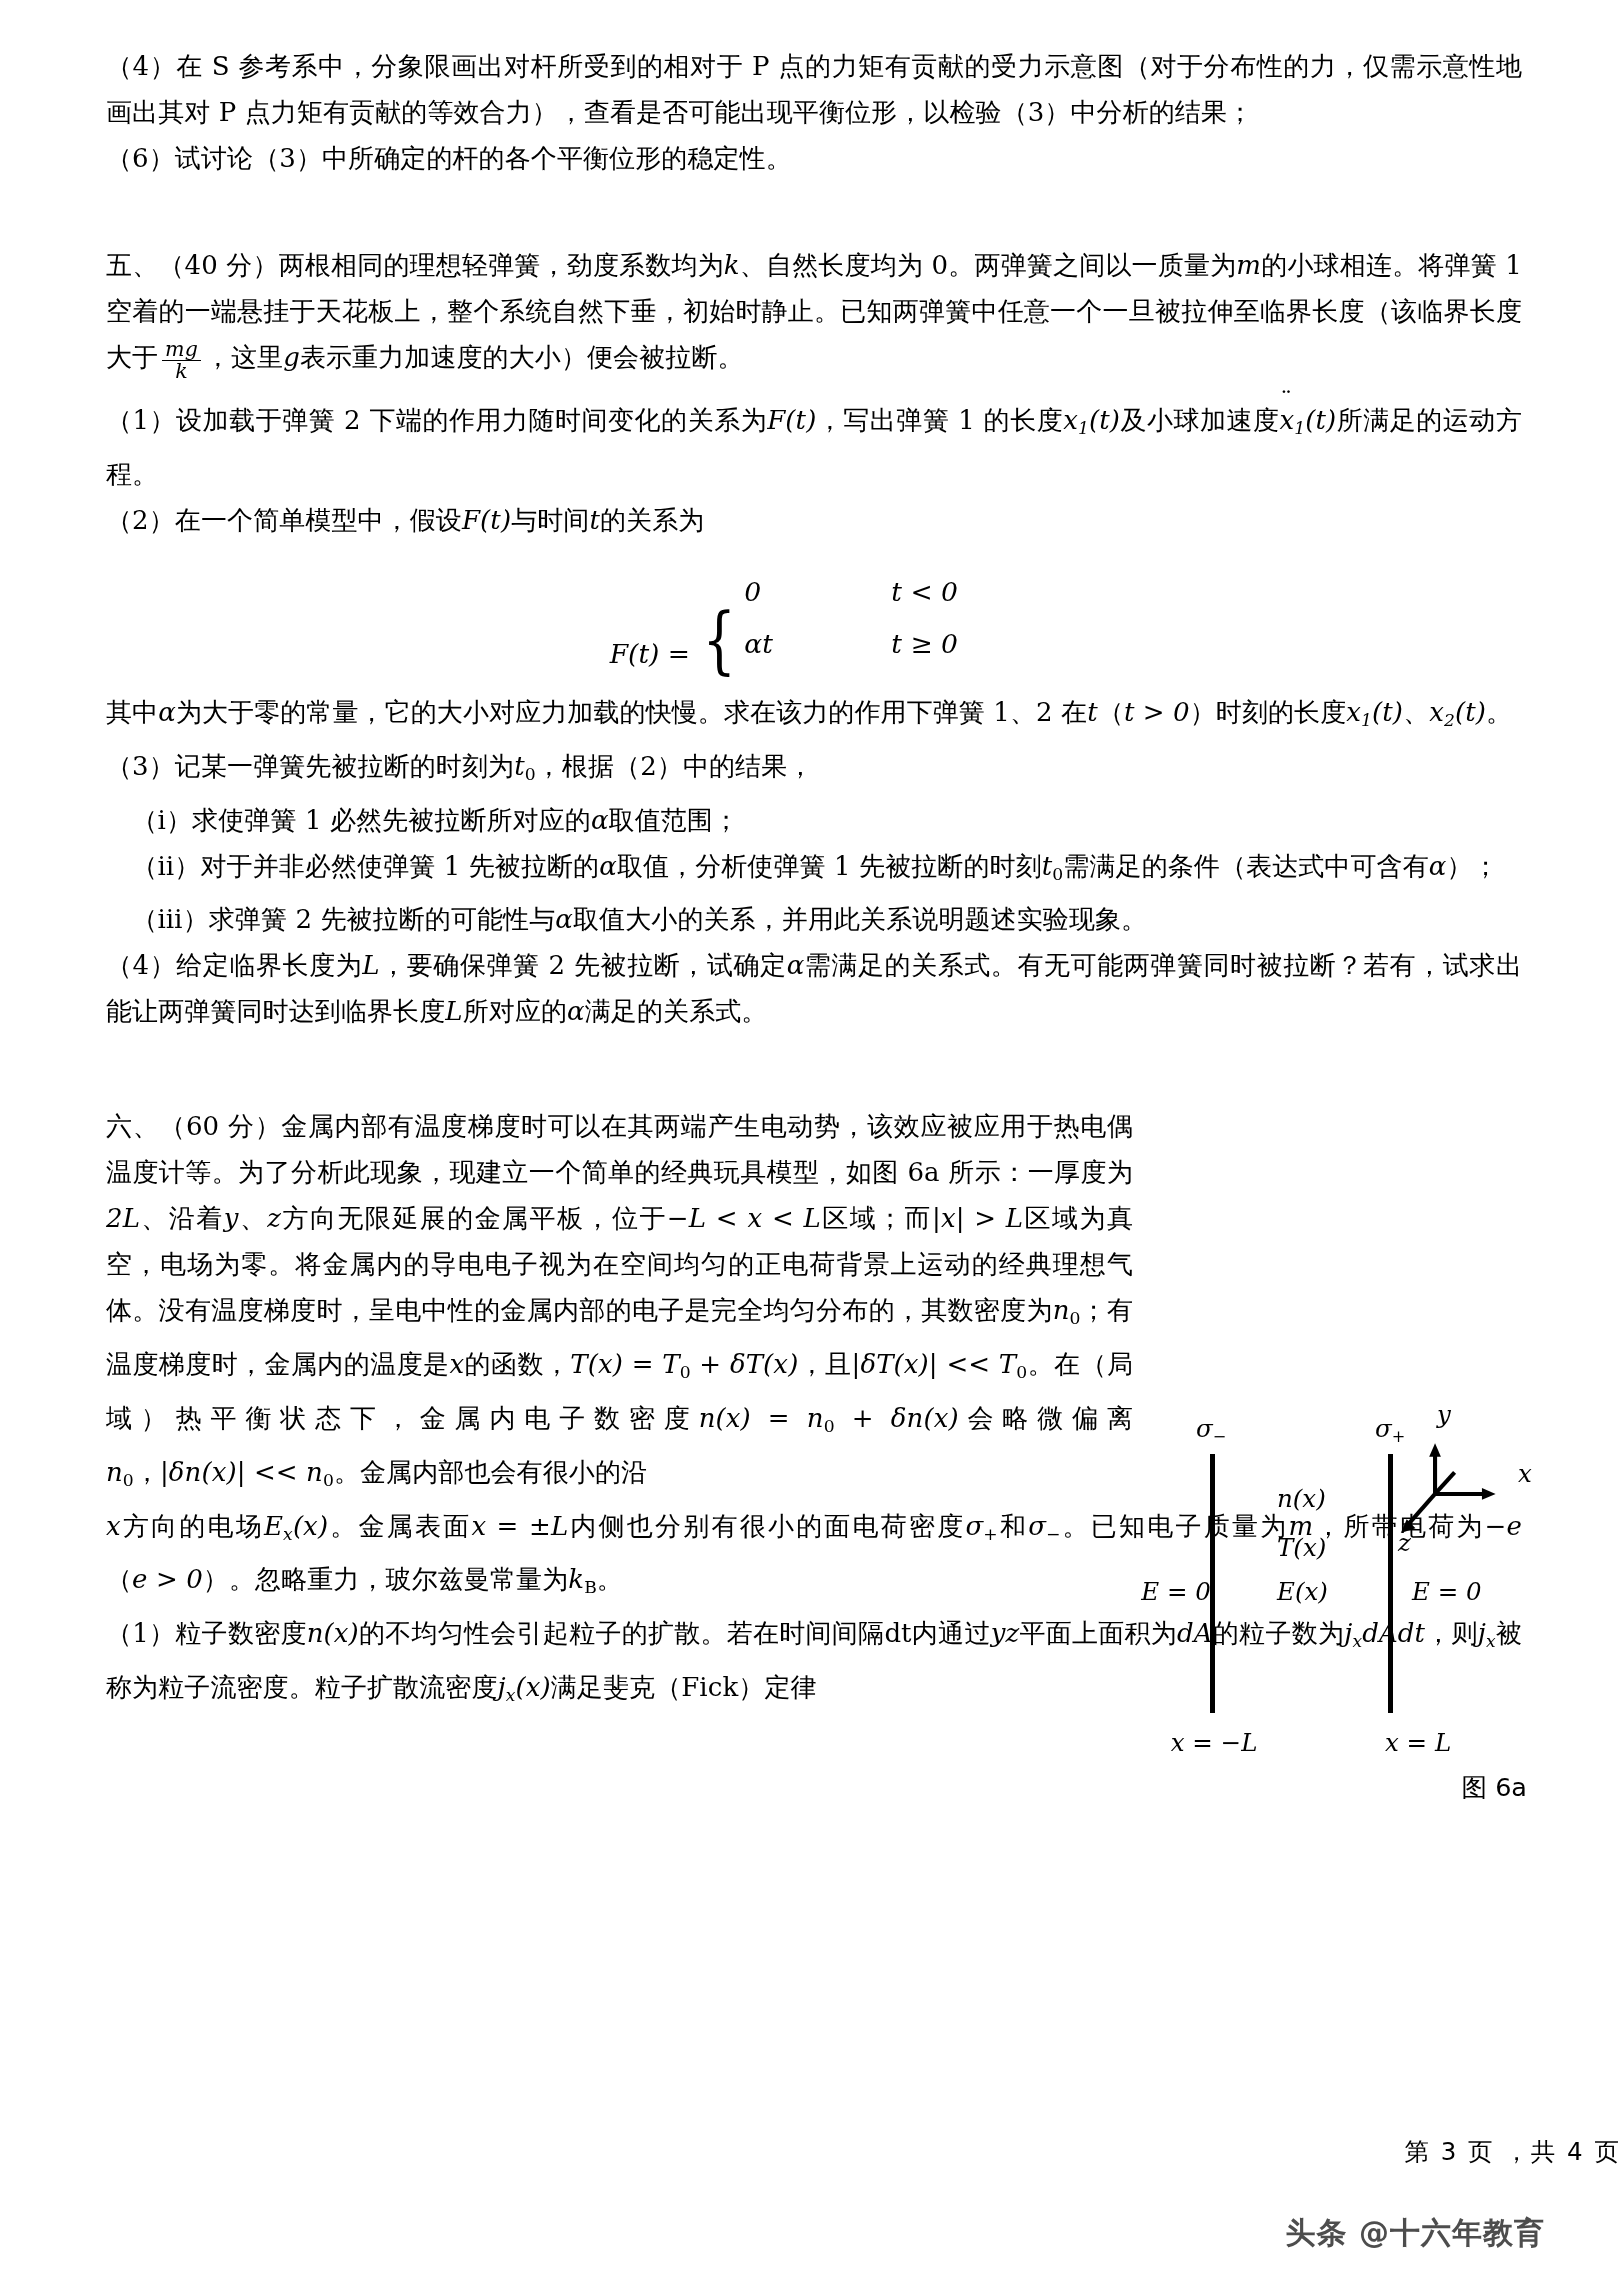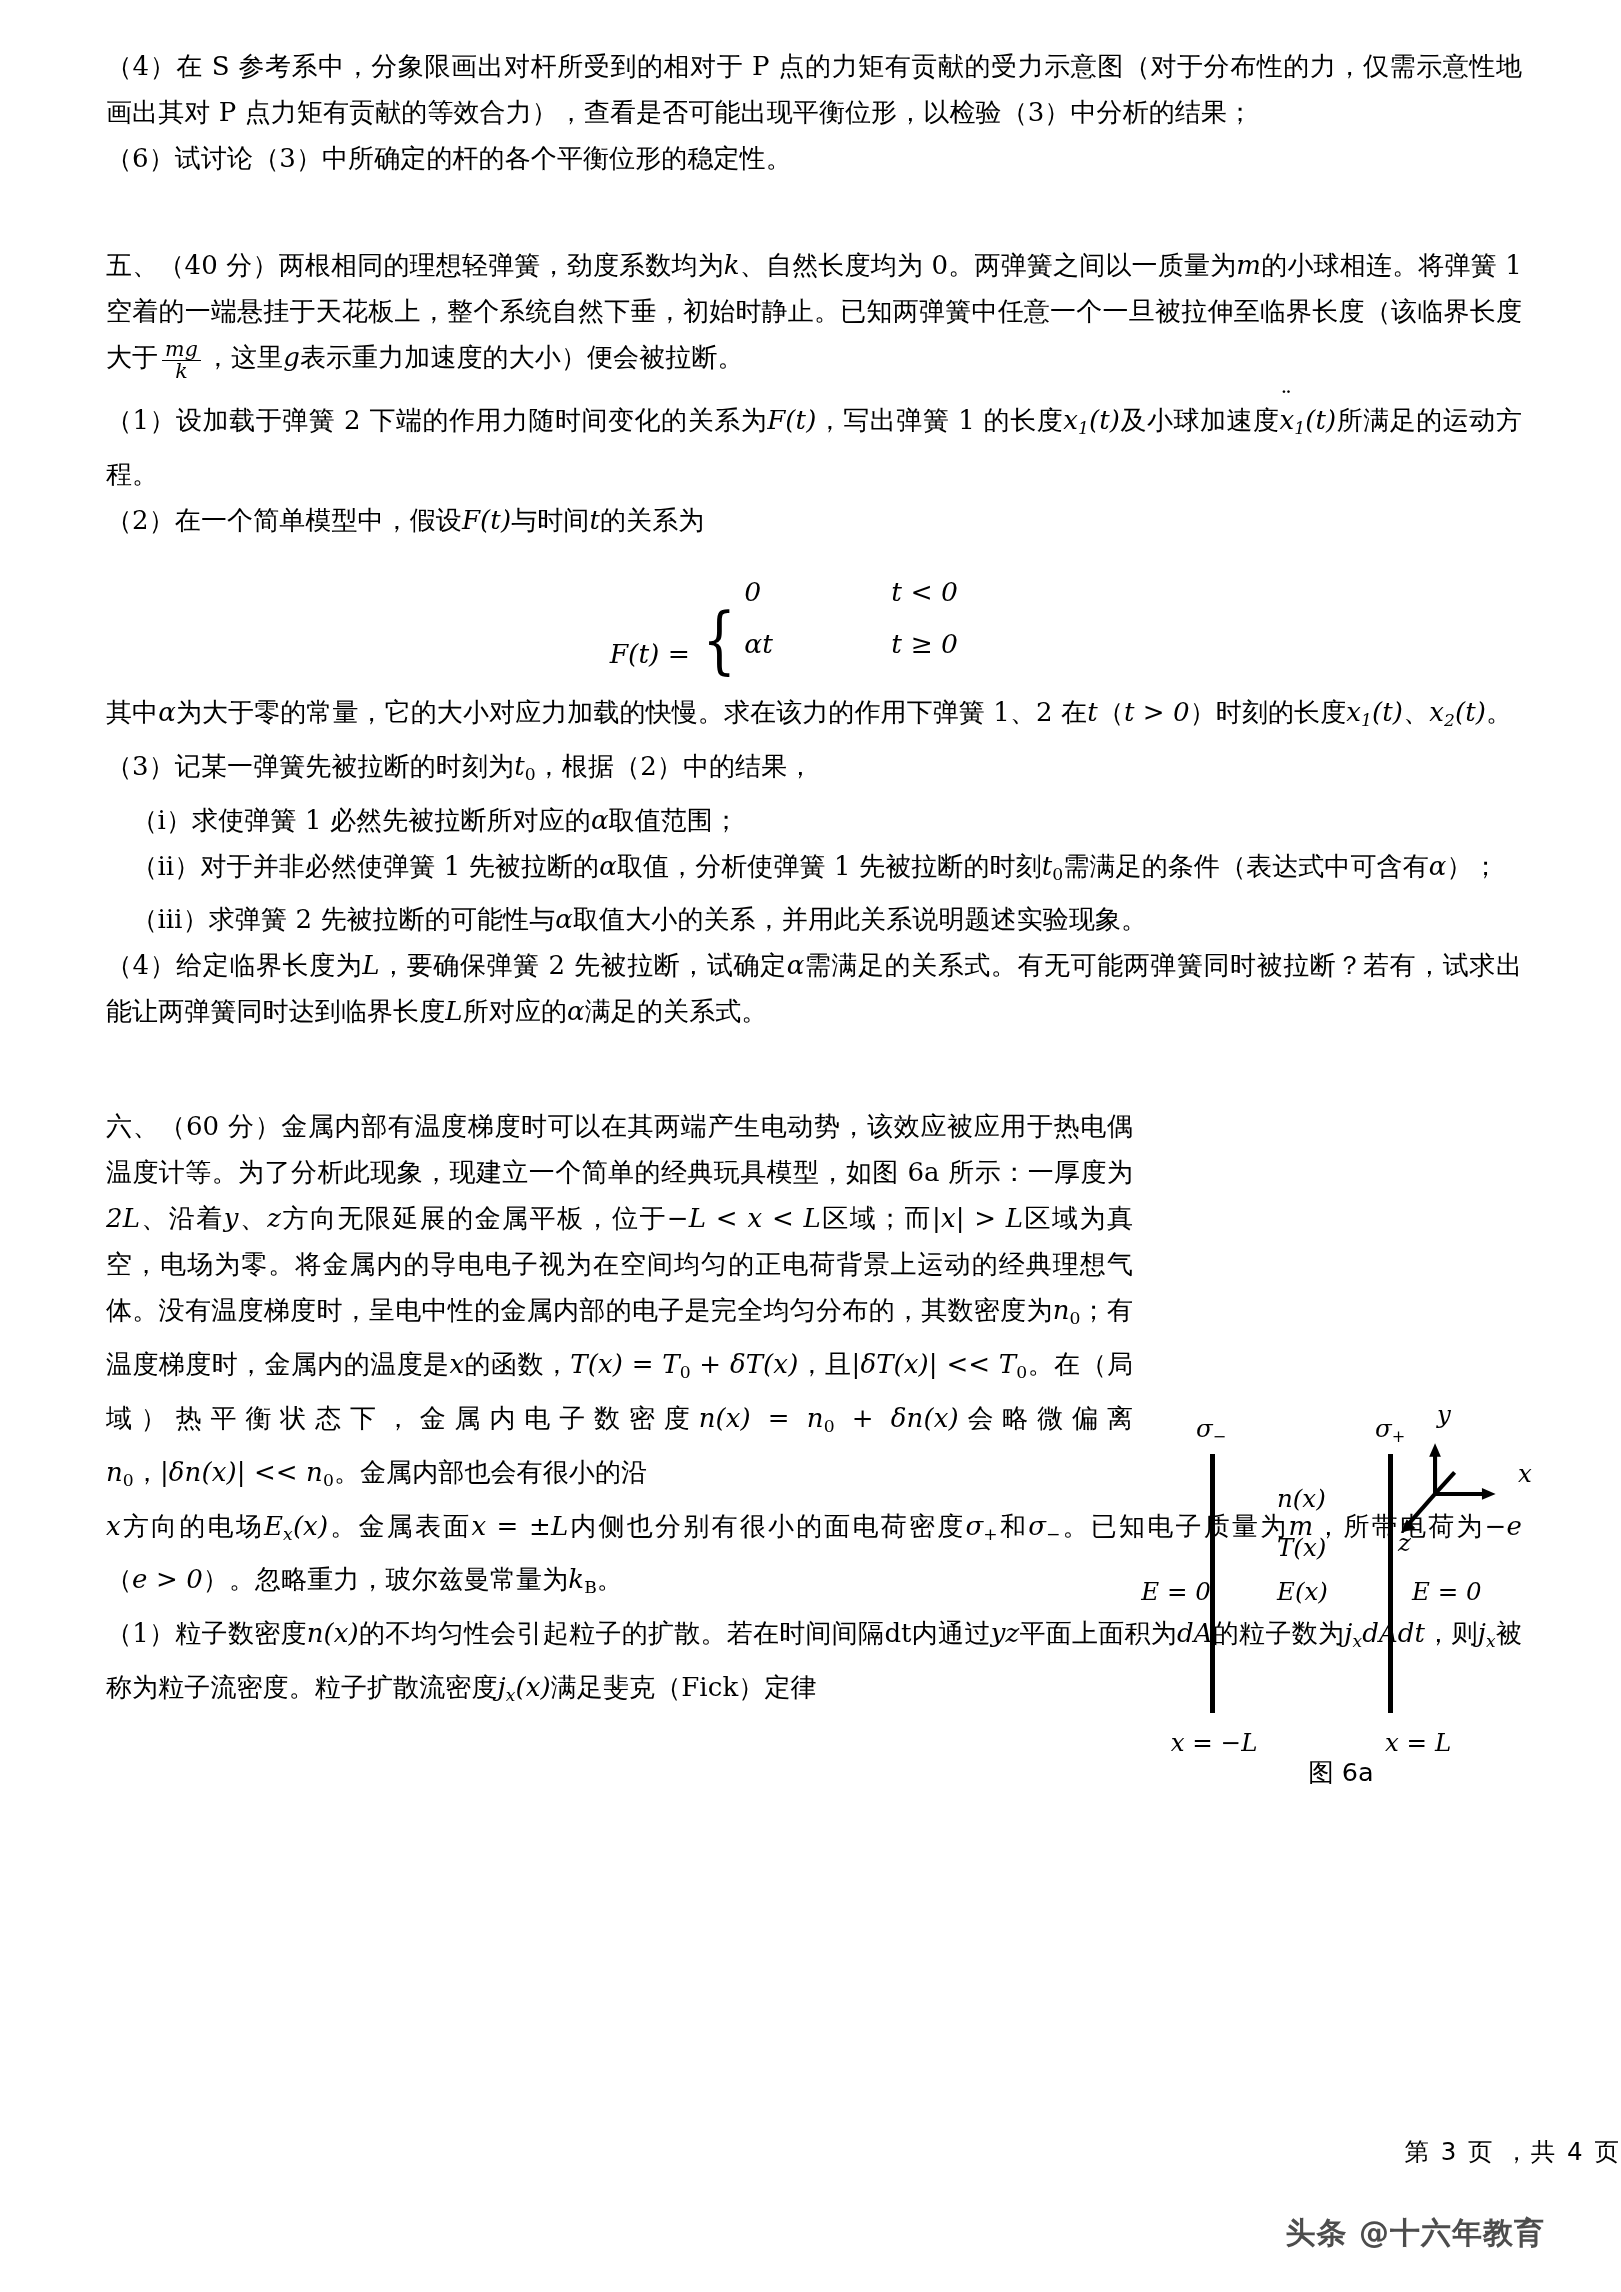--- a/index.html
+++ b/index.html
@@ -134,23 +134,23 @@
   .fig-lbl {
     position: absolute;
     font-size: 24.5px;
     font-style: italic;
     white-space: nowrap;
     font-family: "DejaVu Serif", "Liberation Serif", serif;
   }
   .fig-cap {
     position: absolute;
     left: 0;
-    top: 347px;
+    top: 362px;
     width: 372px;
-    text-align: center;
+    text-align: right;
     font-size: 25.5px;
     font-style: normal;
     font-family: "DejaVu Sans", "Liberation Sans", sans-serif;
   }
   .axes { position: absolute; left: 239px; top: 29px; width: 129px; height: 110px; }
 
   
   .footer {
     position: absolute;
     left: 0;

